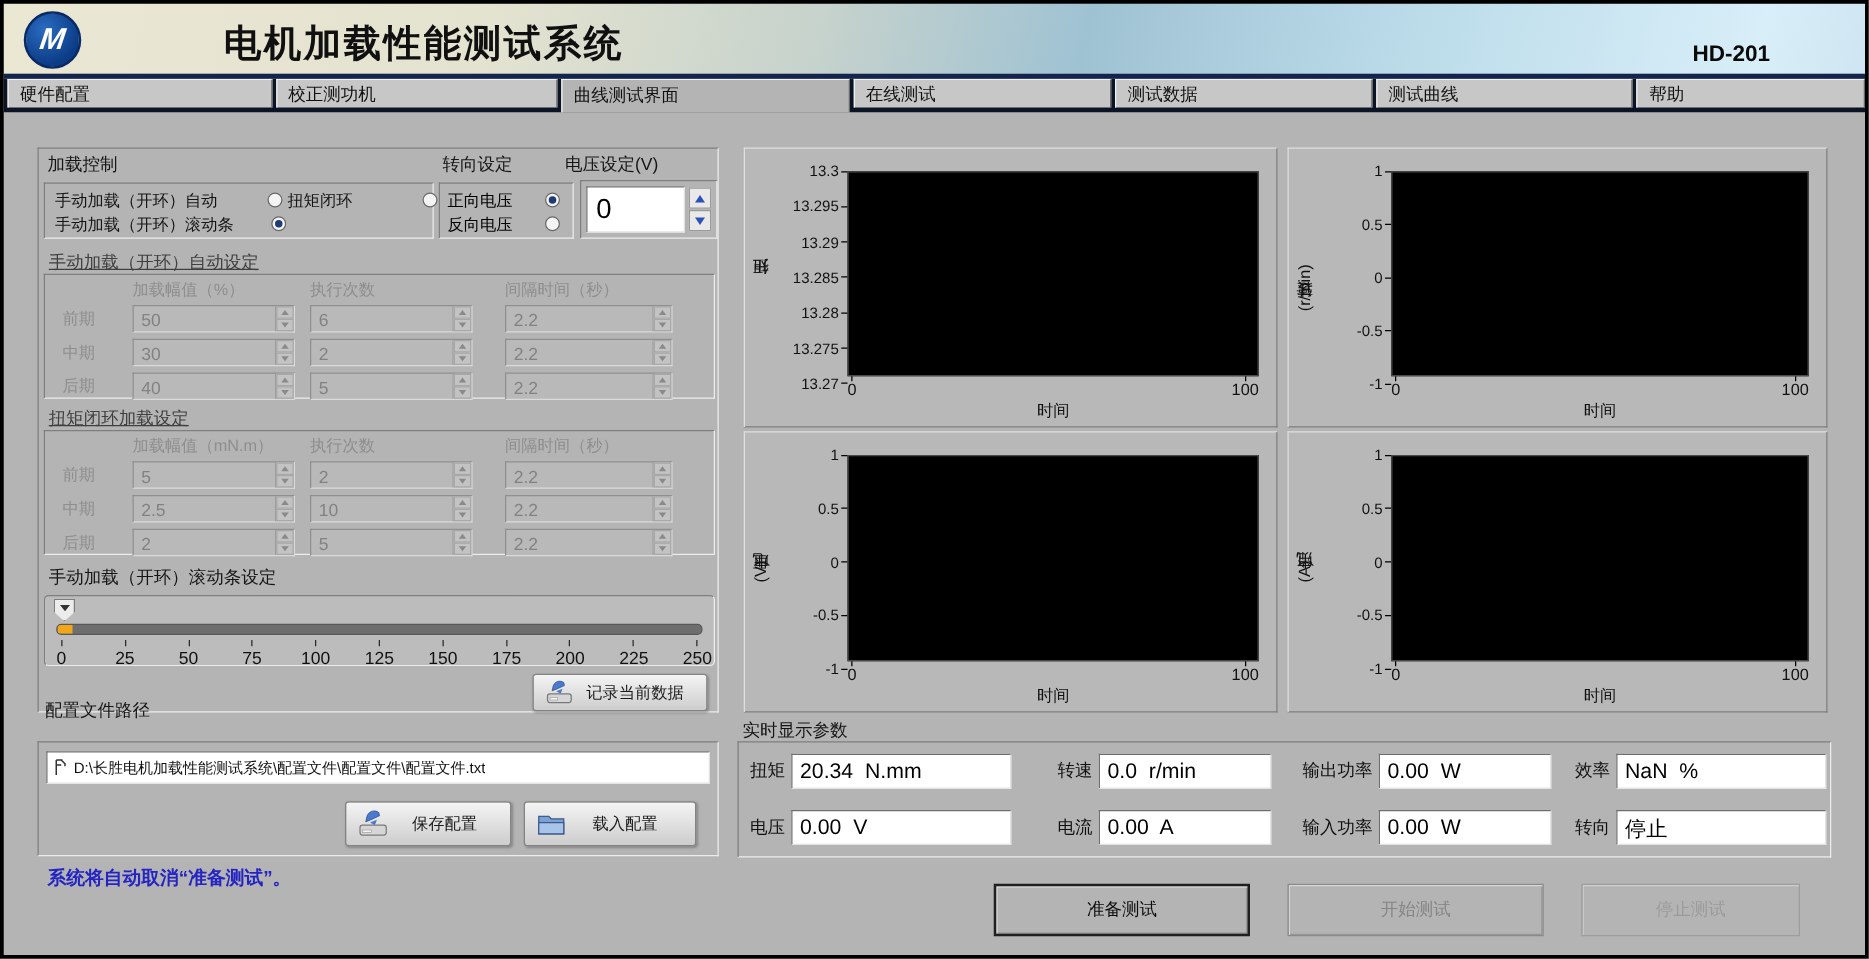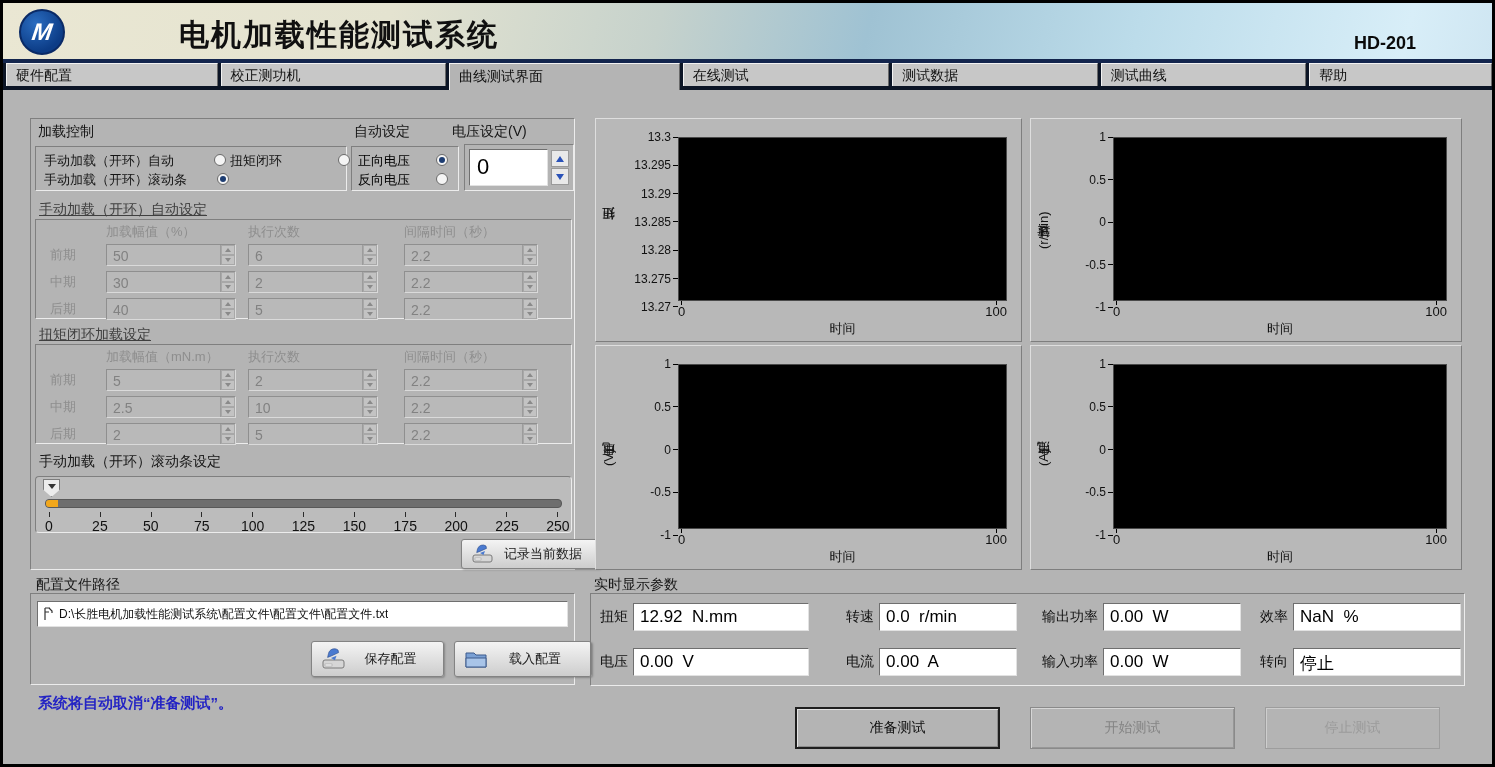--- a/index.html
+++ b/index.html
@@ -69,28 +69,28 @@
   .sl-pointer i{display:block;width:0;height:0;border:4px solid transparent;border-top:5px solid #333;margin-top:4px;}
   .sl-track{position:absolute;left:9px;right:9px;top:22px;height:9px;background:#6e6e6e;border-radius:4px;border:1px solid #585858;overflow:hidden;}
   .sl-fill{width:12px;height:100%;background:#f2a71b;}
   .sl-ticks{position:absolute;left:13px;right:13px;top:35px;display:flex;justify-content:space-between;}
   .sl-ticks span{width:1px;height:5px;background:#2a2a2a;}
   .sl-labels{position:absolute;left:13px;right:13px;top:41px;display:flex;justify-content:space-between;font-size:14px;color:#111;}
   .sl-labels span{width:0;display:flex;justify-content:center;white-space:nowrap;}
 
   
   .gbtn{background:linear-gradient(#f4f4f4,#cdcdcd);border:1px solid #838383;border-radius:3px;
-    display:flex;align-items:center;padding:0 9px;font-size:13px;color:#1a1a1a;box-shadow:1px 1px 2px rgba(0,0,0,.25);margin-left:35px;}
+    display:flex;align-items:center;padding:0 9px;font-size:13px;color:#1a1a1a;box-shadow:1px 1px 2px rgba(0,0,0,.25);}
   .gbtn .lbl{flex:1;text-align:center;}
   .record-btn{position:absolute;left:395px;top:420px;width:140px;height:30px;}
   .save-btn{position:absolute;left:245px;top:47px;width:133px;height:36px;}
   .load-btn{position:absolute;left:388px;top:47px;width:138px;height:36px;}
 
   
-  .config-label{position:absolute;left:33px;top:486px;font-size:14px;color:#151515;}
+  .config-label{position:absolute;left:33px;top:470px;font-size:14px;color:#151515;}
   .config-box{position:absolute;left:27px;top:503px;width:545px;height:92px;}
   .path-field{position:absolute;left:6px;top:7px;width:531px;height:26px;display:flex;align-items:center;padding-left:5px;}
   .path-text{font-size:12px;color:#111;margin-left:5px;white-space:nowrap;overflow:hidden;}
 
   
   .note{position:absolute;left:35px;top:600px;width:740px;font-size:15px;font-weight:bold;color:#2424c4;line-height:25px;}
 
   
   .charts{position:absolute;left:592px;top:28px;display:grid;grid-template-columns:427px 432px;grid-template-rows:224px 225px;gap:3px 8px;border-radius:19px;}
   .panel{background:#b8b8b8;border:1px solid;border-color:#dedede #7e7e7e #7e7e7e #dedede;display:flex;}
@@ -151,21 +151,21 @@
 
       <div class="lc-box engraved">
         <span class="rlab" style="left:8px;top:5px;">手动加载（开环）自动</span>
         <span class="radio" style="left:178px;top:7px;"></span>
         <span class="rlab" style="left:194px;top:5px;">扭矩闭环</span>
         <span class="radio" style="left:302px;top:7px;"></span>
         <span class="rlab" style="left:8px;top:24px;">手动加载（开环）滚动条</span>
         <span class="radio sel" style="left:181px;top:26px;"></span>
       </div>
 
-      <span class="sec-label" style="left:323px;top:4px;">自动设定</span>
+      <span class="sec-label" style="left:323px;top:4px;">转向设定</span>
       <div class="dir-box engraved">
         <span class="rlab" style="position:absolute;left:6px;top:5px;font-size:13px;">正向电压</span>
         <span class="radio sel" style="left:84px;top:7px;"></span>
         <span class="rlab" style="position:absolute;left:6px;top:24px;font-size:13px;">反向电压</span>
         <span class="radio" style="left:84px;top:26px;"></span>
       </div>
 
       <span class="sec-label" style="left:421px;top:4px;">电压设定(V)</span>
       <div class="volt-box engraved">
         <div class="volt-val sunken">0</div>
@@ -582,21 +582,21 @@
           </div>
           <div class="xlab">时间</div>
         </div>
       </div>
     </div>
 
     <span class="rt-label">实时显示参数</span>
     <div class="rt-box engraved">
       <div class="rt-row">
         <span class="rt-l">扭矩</span>
-        <div class="rt-f sunken">12.92  N.mm</div>
+        <div class="rt-f sunken">20.34  N.mm</div>
         <span class="rt-l">转速</span>
         <div class="rt-f sunken">0.0  r/min</div>
         <span class="rt-l">输出功率</span>
         <div class="rt-f sunken">0.00  W</div>
         <span class="rt-l">效率</span>
         <div class="rt-f sunken">NaN  %</div>
       </div>
       <div class="rt-row">
         <span class="rt-l">电压</span>
         <div class="rt-f sunken">0.00  V</div>

